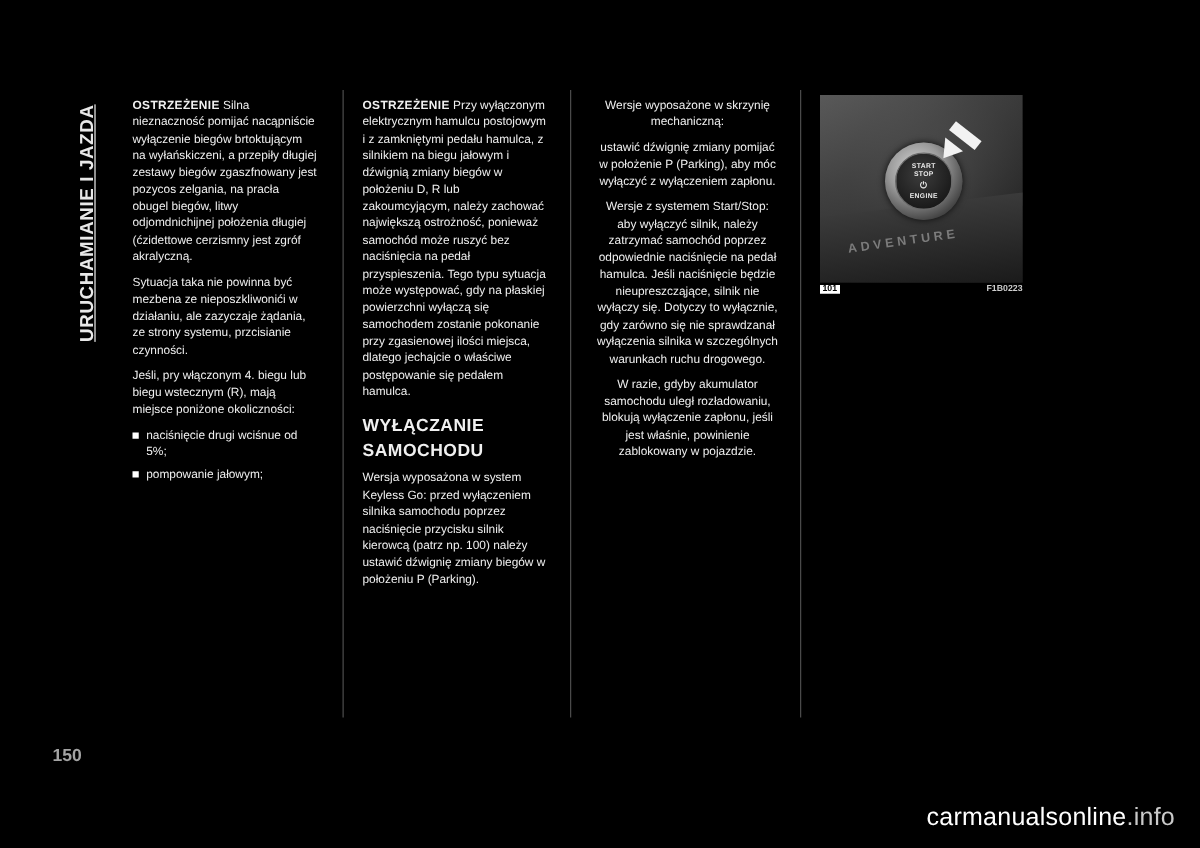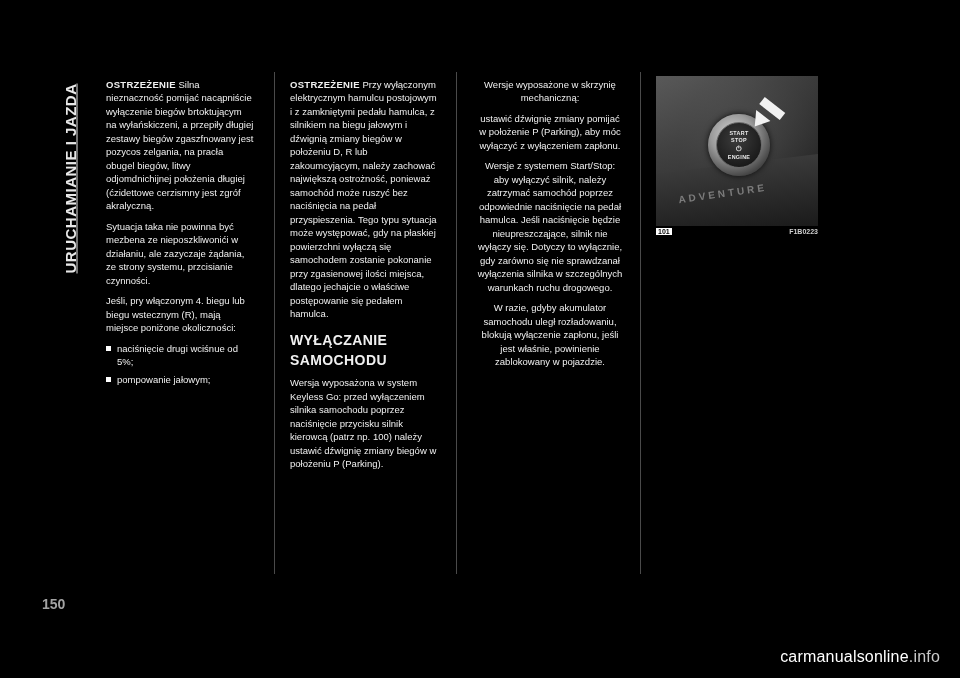--- a/index.html
+++ b/index.html
@@ -229,21 +229,21 @@
     background: #ffffff;
     color: #000000;
     padding: 0 2px;
   }
 
   
   .watermark {
     position: absolute;
     right: 20px;
     bottom: 12px;
-    font-size: 16px;
+    font-size: 20px;
     color: #ffffff;
     letter-spacing: 0.2px;
   }
   .watermark .wm-light { color: #c9c9c9; }
 </style>
 </head>
 <body>
 
 <div class="page">
 

